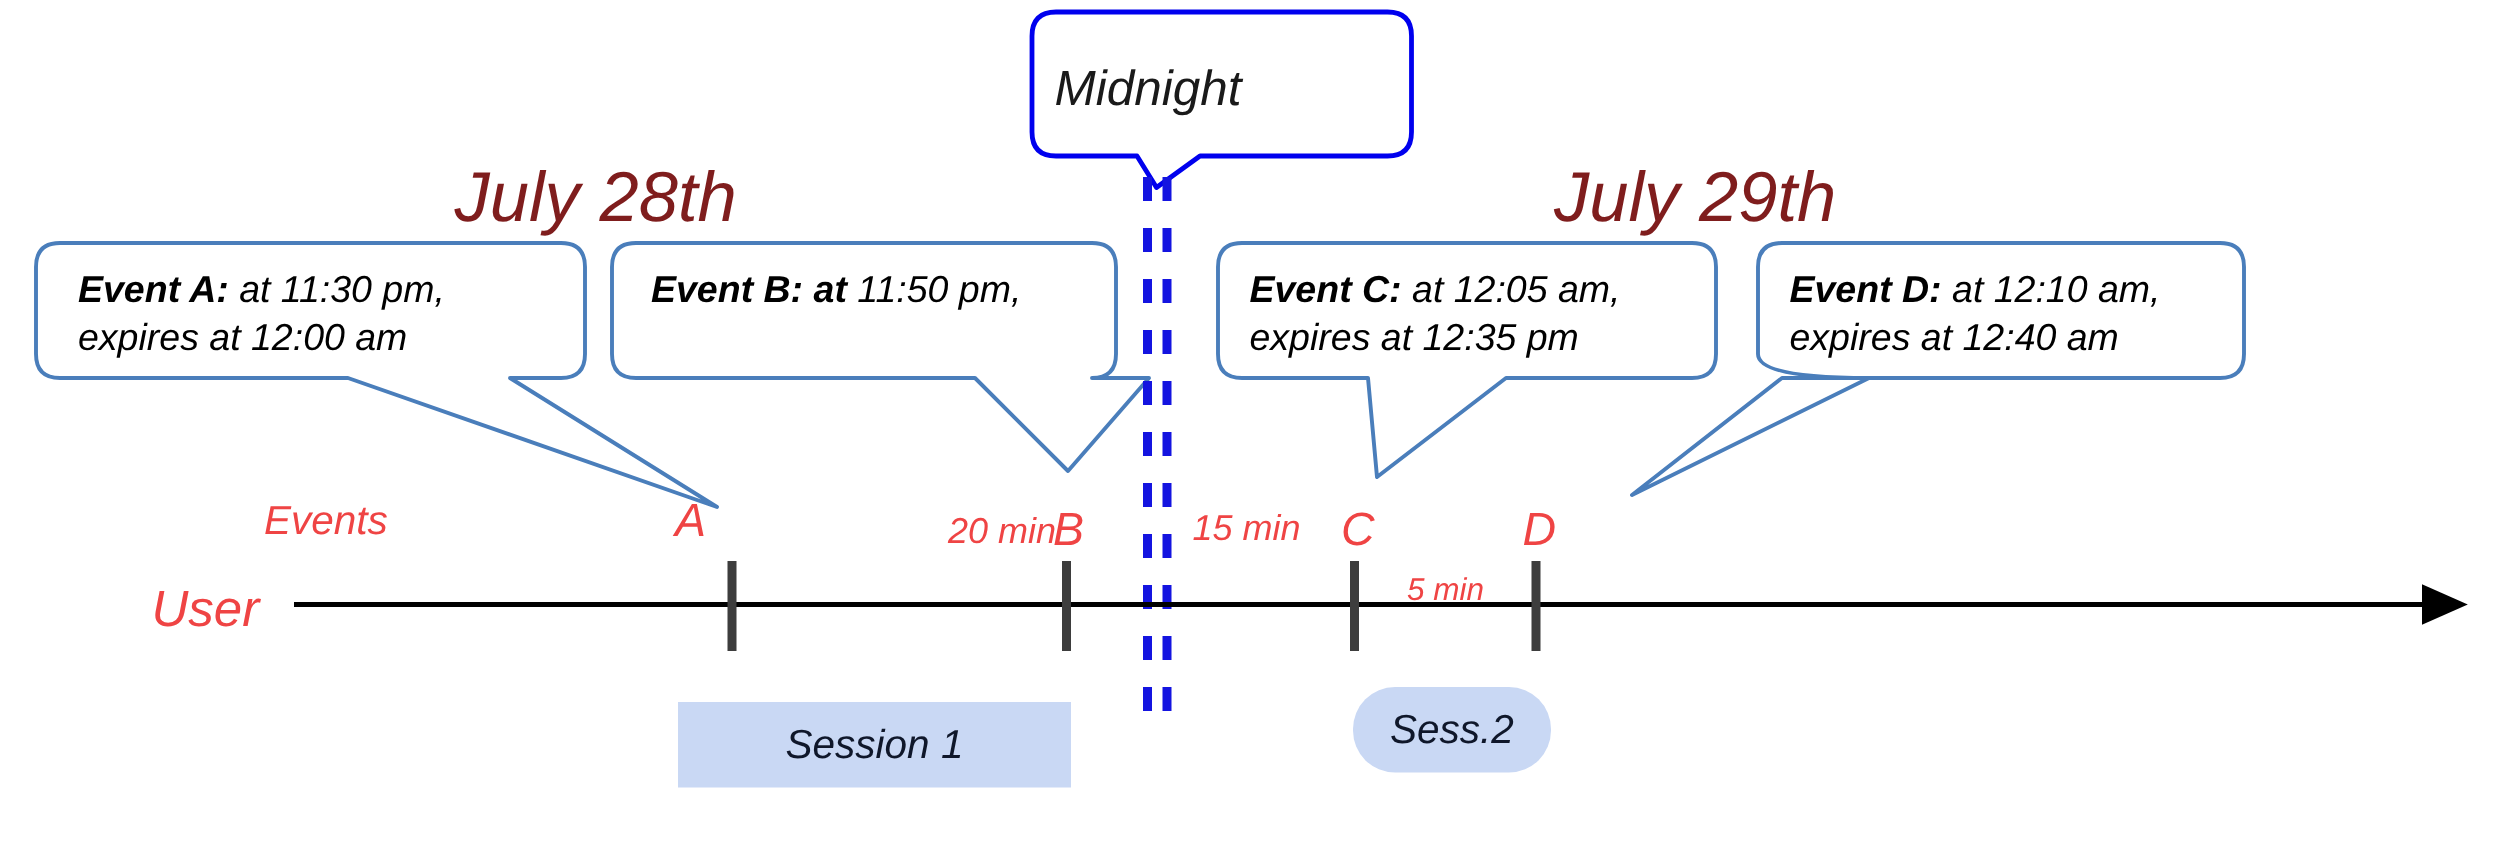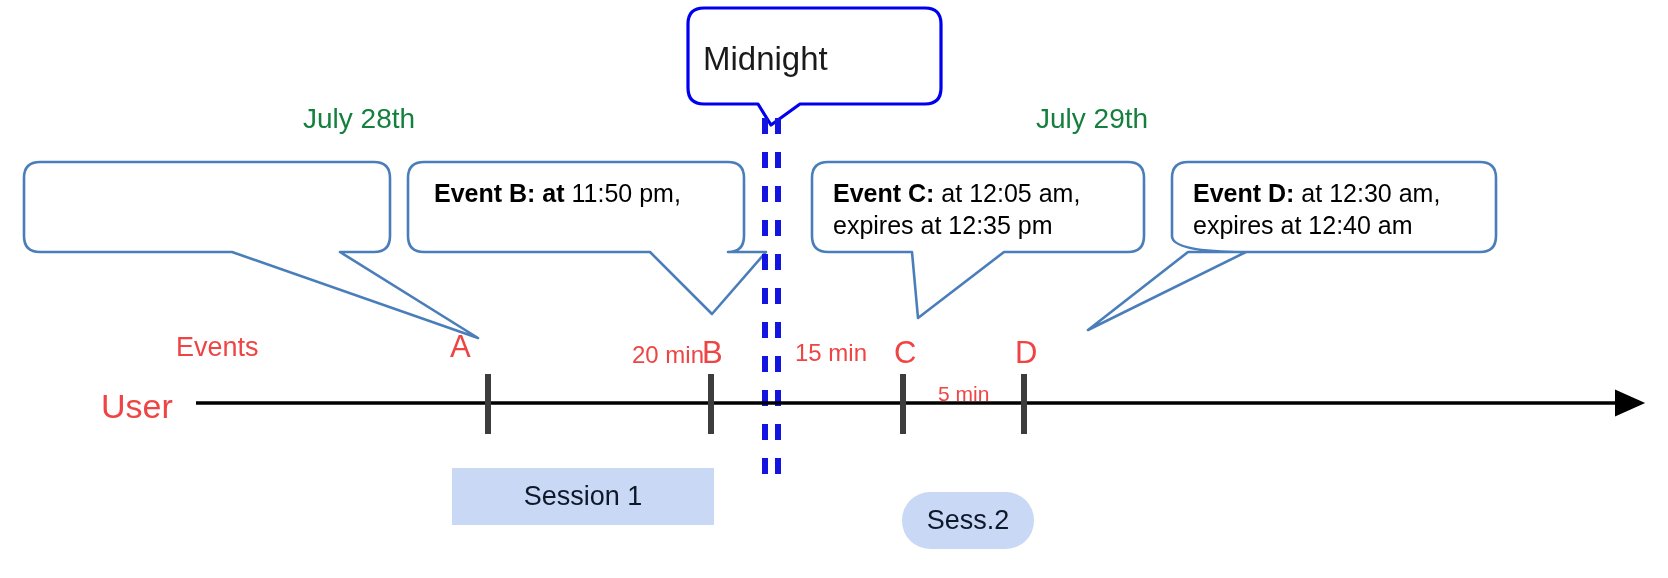--- a/index.html
+++ b/index.html
@@ -7,38 +7,39 @@
     padding: 0;
     background: #ffffff;
   }
   #canvas {
     position: relative;
     width: 1668px;
     height: 578px;
     background: #ffffff;
     font-family: "Liberation Sans", sans-serif;
     overflow: hidden;
+    font-style: italic;
   }
   svg.layer {
     position: absolute;
     left: 0;
     top: 0;
     width: 1668px;
     height: 578px;
     pointer-events: none;
   }
   .txt {
     position: absolute;
     color: #ef4444;
     white-space: nowrap;
     line-height: 1.22;
   }
   .date-label {
-    font-size: 28px;
-    color: #15803d;
+    font-size: 47px;
+    color: #7f1d1d;
   }
   .axis-label {
     font-size: 34px;
   }
   .events-label {
     font-size: 27px;
   }
   .tick-letter {
     font-size: 31px;
   }
@@ -120,47 +121,51 @@
       <line x1="903" y1="374" x2="903" y2="434" stroke="#3d3d3d" stroke-width="6"></line>
       <line x1="1024" y1="374" x2="1024" y2="434" stroke="#3d3d3d" stroke-width="6"></line>
     </g>
   </svg>
 
   <div class="txt midnight-text" style="left:703px; top:39px;">Midnight</div>
 
   <div class="txt date-label" style="left:303px; top:102px;">July 28th</div>
   <div class="txt date-label" style="left:1036px; top:102px;">July 29th</div>
 
+  <div class="callout-text" style="left:52px; top:177px;">
+    <div><b>Event A:</b><span> at 11:30 pm,</span></div>
+    <div>expires at 12:00 am</div>
+  </div>
 
   <div class="callout-text" style="left:434px; top:177px;">
     <div><b>Event B: at</b><span> 11:50 pm,</span></div>
   </div>
 
   <div class="callout-text" style="left:833px; top:177px;">
     <div><b>Event C:</b><span> at 12:05 am,</span></div>
     <div>expires at 12:35 pm</div>
   </div>
 
   <div class="callout-text" style="left:1193px; top:177px;">
-    <div><b>Event D:</b><span>  at 12:30 am,</span></div>
+    <div><b>Event D:</b><span>  at 12:10 am,</span></div>
     <div>expires at 12:40 am</div>
   </div>
 
   <div class="txt events-label" style="left:176px; top:331px;">Events</div>
   <div class="txt axis-label" style="left:101px; top:386px;">User</div>
 
   <div class="txt tick-letter" style="left:450px; top:328px;">A</div>
   <div class="txt tick-letter" style="left:702px; top:334px;">B</div>
   <div class="txt tick-letter" style="left:894px; top:334px;">C</div>
   <div class="txt tick-letter" style="left:1015px; top:334px;">D</div>
 
   <div class="txt interval-label" style="left:588px; top:340px;margin-left:44px;">20 min</div>
   <div class="txt interval-label" style="left:795px; top:338px;">15 min</div>
   <div class="txt interval-label small" style="left:938px; top:345px;">5 min</div>
 
   <div class="session-box" style="left:452px; top:468px; width:262px; height:57px;">
     <span>Session 1</span>
   </div>
-  <div class="session-box" style="left:902px; top:492px; width:132px; height:57px;border-radius:28px;">
+  <div class="session-box" style="left:902px; top:458px; width:132px; height:57px;border-radius:28px;">
     <span>Sess.2</span>
   </div>
 
 </div>
 
 </body></html>

